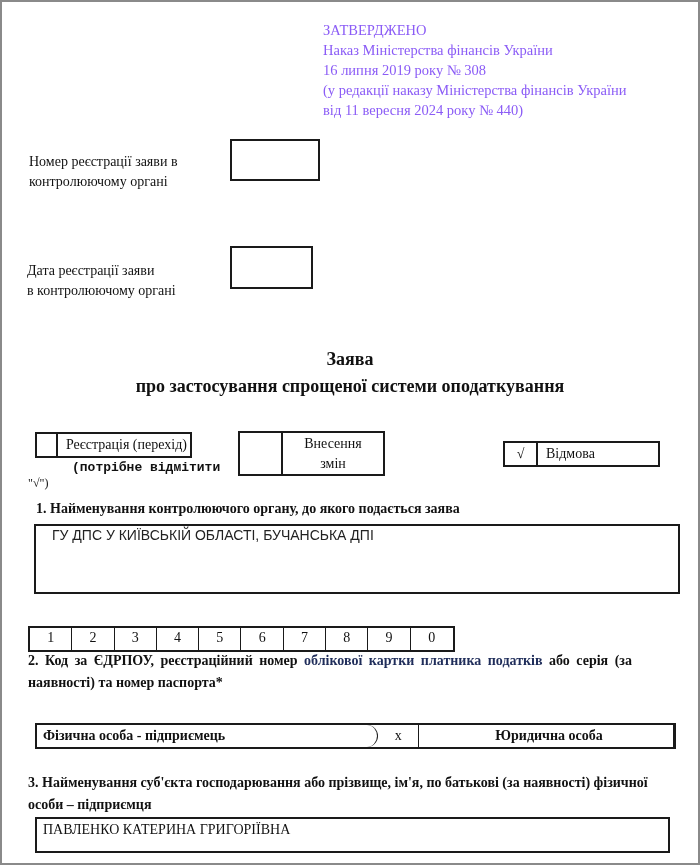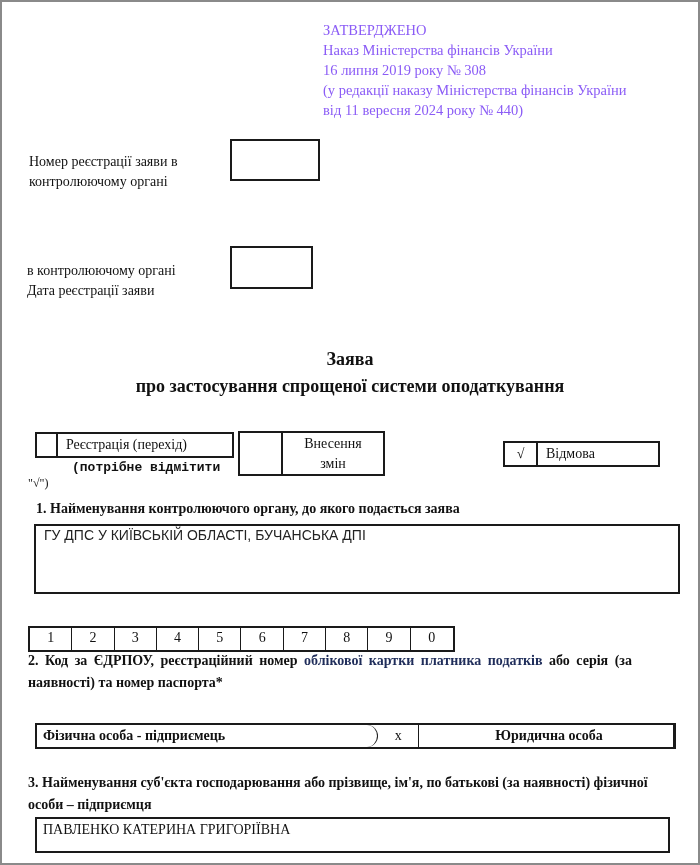--- a/index.html
+++ b/index.html
@@ -57,52 +57,52 @@
   <div>від 11 вересня 2024 року № 440)</div>
 </div>
 
 <div class="abs reg-label" style="left:29px; top:152px;">
   <div>Номер реєстрації заяви в</div>
   <div>контролюючому органі</div>
 </div>
 <div class="abs box" style="left:230px; top:139px; width:90px; height:42px;"></div>
 
 <div class="abs reg-label" style="left:27px; top:261px;">
+  <div>Дата реєстрації заяви</div>
   <div>в контролюючому органі</div>
-  <div>Дата реєстрації заяви</div>
 </div>
 <div class="abs box" style="left:230px; top:246px; width:83px; height:43px;"></div>
 
 <div class="abs title" style="top:346px;">
   <div>Заява</div>
   <div>про застосування спрощеної системи оподаткування</div>
 </div>
 
-<div class="abs cb-group" style="left:35px; top:432px; width:199px; height:26px;">
+<div class="abs cb-group" style="left:35px; top:432px; width:157px; height:26px;">
   <div class="cb-cell" style="width:21px;"></div>
   <div class="cb-label">Реєстрація (перехід)</div>
 </div>
 <div class="abs mono-note" style="left:72px; top:460px;">(потрібне відмітити</div>
 <div class="abs" style="left:28px; top:476px; font-size:12px;">"√")</div>
 
 <div class="abs cb-group" style="left:238px; top:431px; width:147px; height:45px;">
   <div class="cb-cell" style="width:43px;"></div>
   <div style="flex:1; text-align:center; font-size:14px; line-height:20px; padding-top:1px;">
     <div>Внесення</div>
     <div>змін</div>
   </div>
 </div>
 
 <div class="abs cb-group" style="left:503px; top:441px; width:157px; height:26px;">
   <div class="cb-cell" style="width:33px; text-align:center; font-size:14px; line-height:22px;">√</div>
   <div class="cb-label">Відмова</div>
 </div>
 
 <div class="abs section-heading" style="left:36px; top:498px;">1. Найменування контролюючого органу, до якого подається заява</div>
-<div class="abs box sans-fill" style="left:34px; top:524px; width:646px; height:70px; padding:1px 8px;">ГУ ДПС У КИЇВСЬКІЙ ОБЛАСТІ, БУЧАНСЬКА ДПІ</div>
+<div class="abs box sans-fill" style="left:34px; top:524px; width:646px; height:70px; padding:1px 16px;">ГУ ДПС У КИЇВСЬКІЙ ОБЛАСТІ, БУЧАНСЬКА ДПІ</div>
 
 <div class="abs digits" style="left:28px; top:626px; width:427px;">
   <div class="digit">1</div>
   <div class="digit">2</div>
   <div class="digit">3</div>
   <div class="digit">4</div>
   <div class="digit">5</div>
   <div class="digit">6</div>
   <div class="digit">7</div>
   <div class="digit">8</div>

